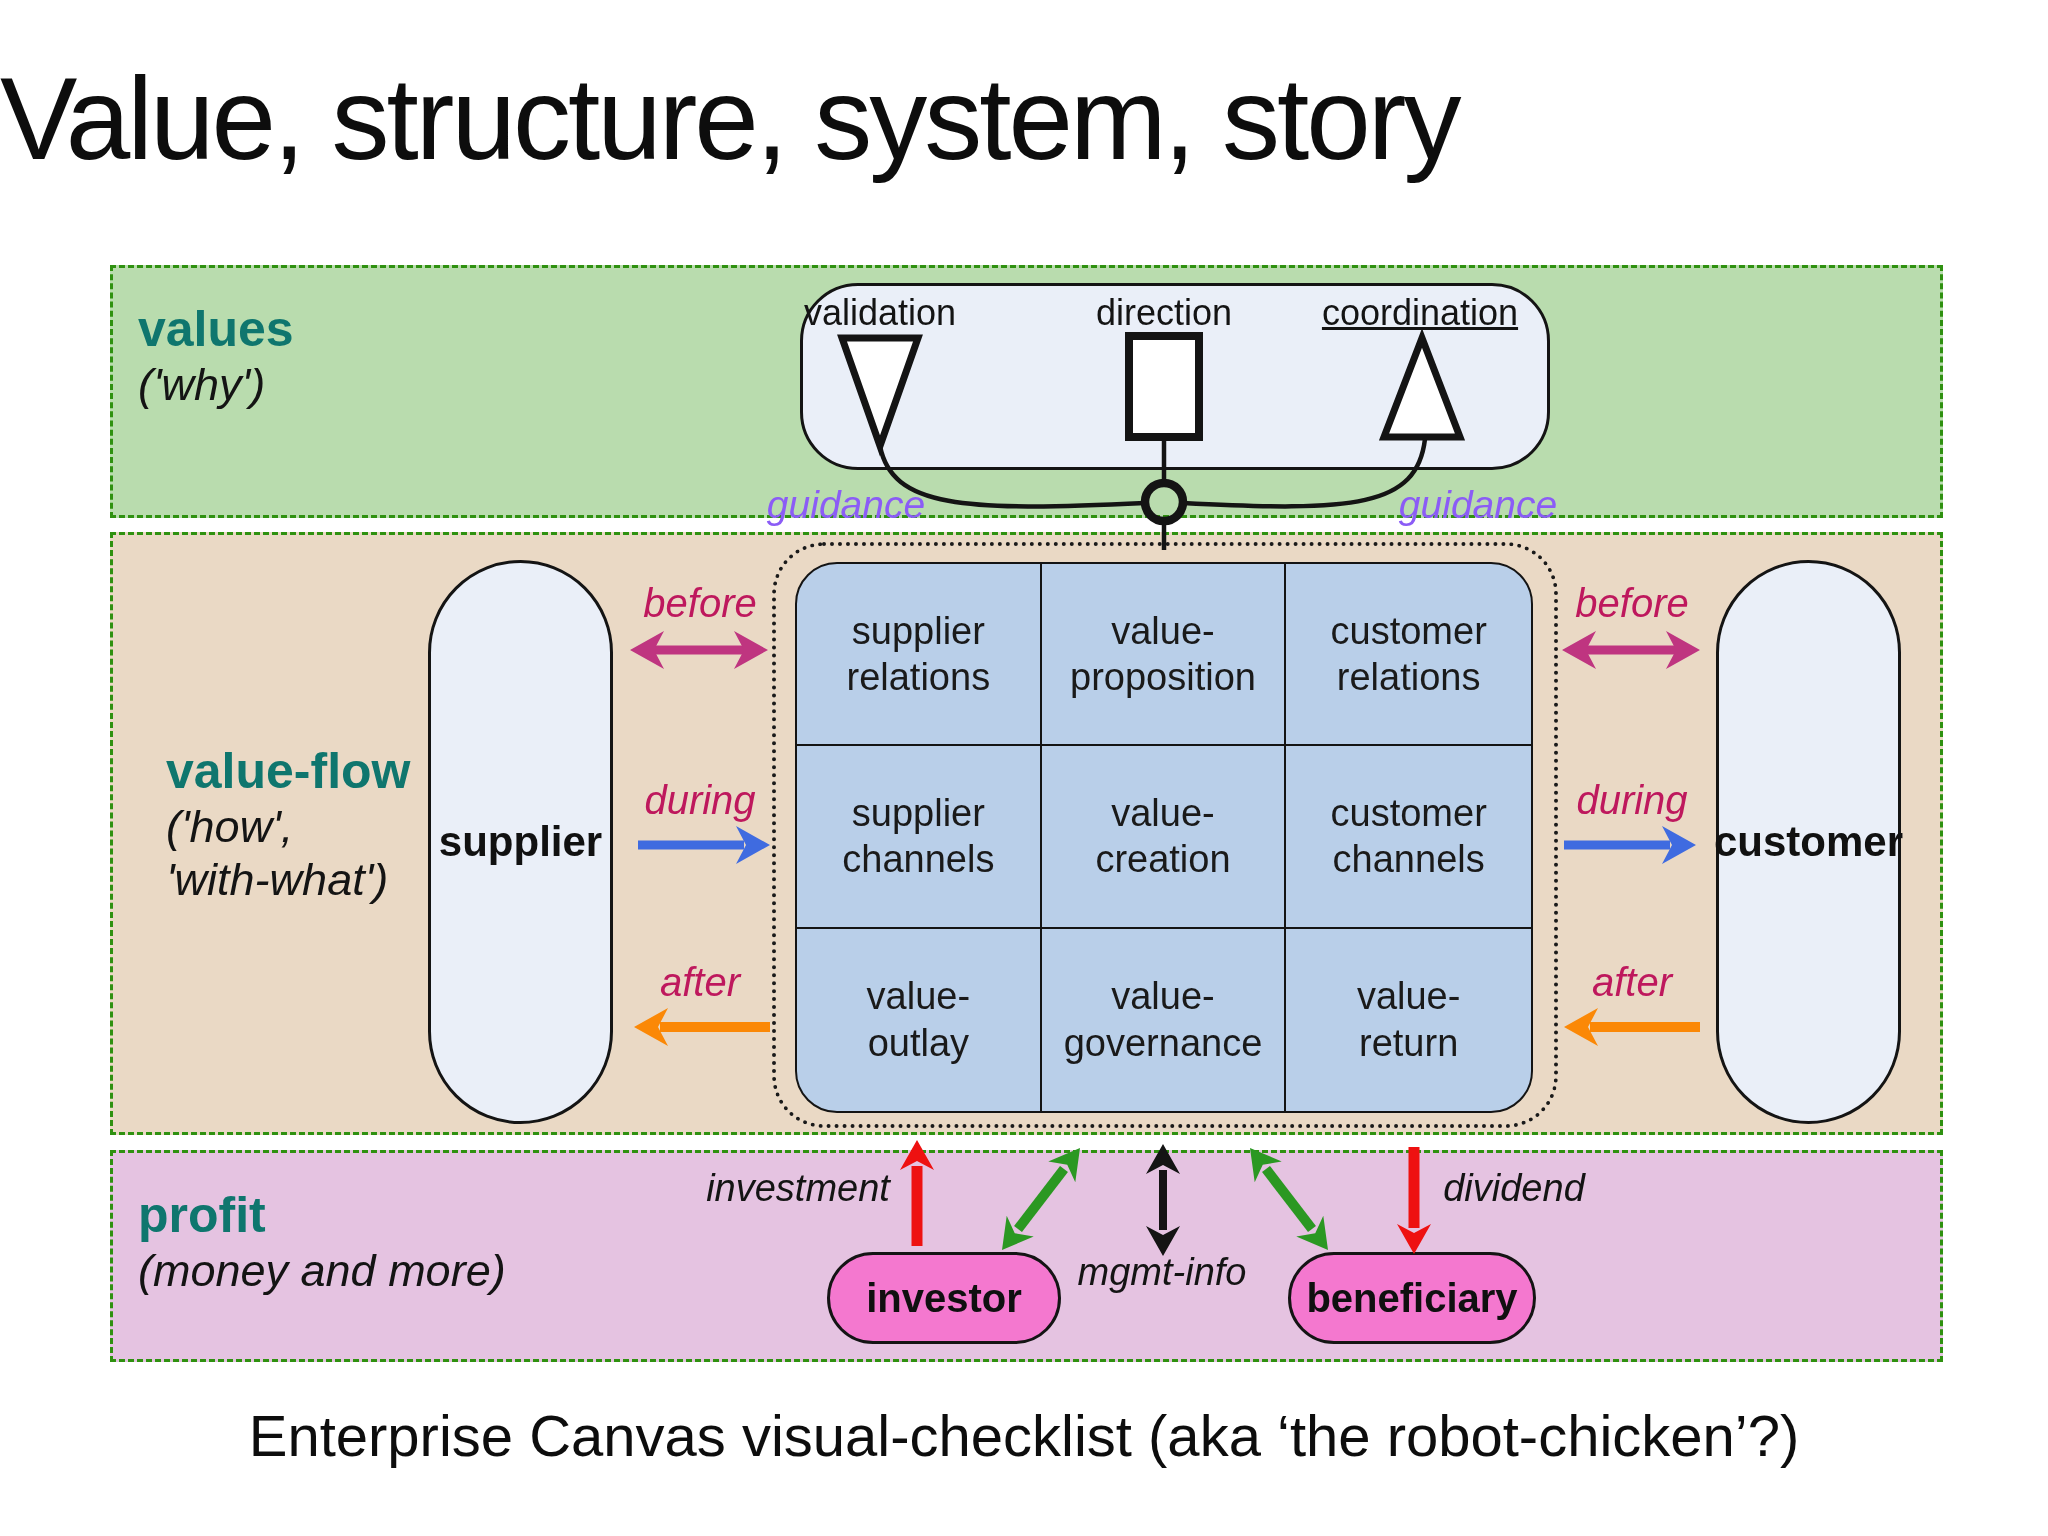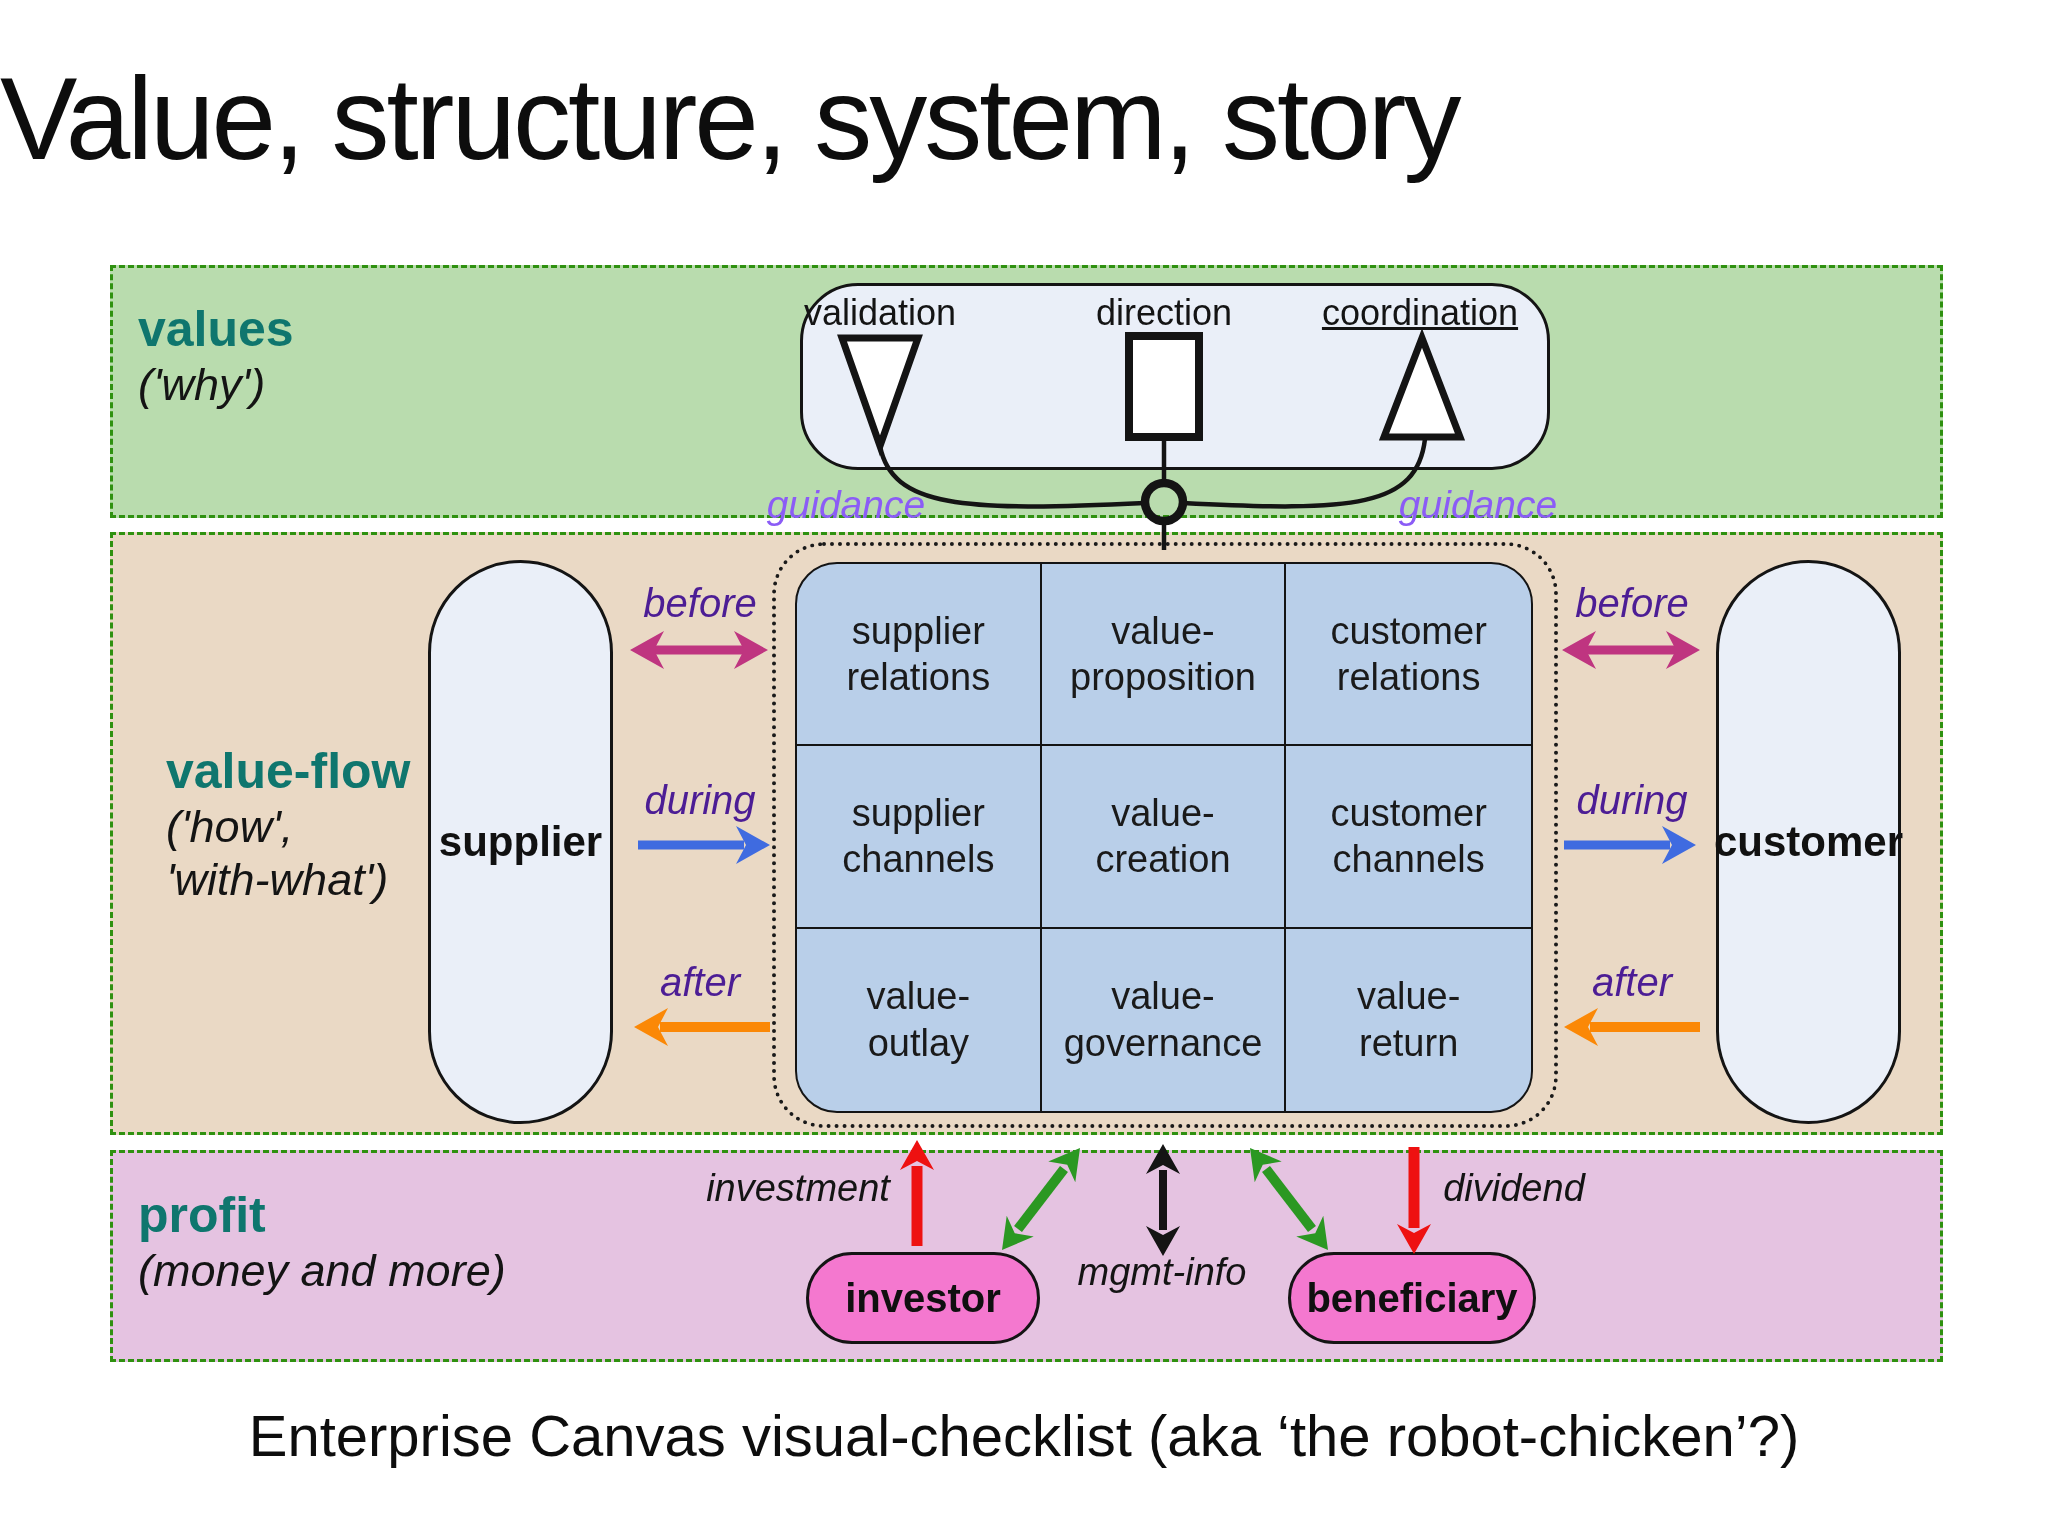--- a/index.html
+++ b/index.html
@@ -44,27 +44,27 @@
         display:grid;grid-template-columns:repeat(3,1fr);grid-template-rows:repeat(3,1fr);
         background:#b9cfe9;border:2.5px solid #141414;border-radius:42px;overflow:hidden;
         box-sizing:border-box;z-index:2;}
   .cell{display:flex;align-items:center;justify-content:center;text-align:center;
         font-size:38px;line-height:1.22;color:#1a1a1a;white-space:pre-line;
         border-right:2.5px solid #141414;border-bottom:2.5px solid #141414;}
   .cell:nth-child(3n){border-right:none;}
   .cell:nth-child(n+7){border-bottom:none;}
 
   .flowlab{position:absolute;transform:translate(-50%,-50%);font-size:40px;
-           font-style:italic;color:#4c1d95;z-index:6;white-space:nowrap;}
+           font-style:italic;color:#be185d;z-index:6;white-space:nowrap;}
 
   .ppill{position:absolute;top:1252px;height:92px;background:#f478cf;
          border:3px solid #141414;border-radius:46px;box-sizing:border-box;
          display:flex;align-items:center;justify-content:center;z-index:2;}
   .ppill span{font-size:40px;font-weight:bold;color:#101010;}
-  #pill-investor{left:806px;width:234px;}
+  #pill-investor{left:827px;width:234px;}
   #pill-beneficiary{left:1288px;width:248px;}
 
   .botlab{position:absolute;transform:translate(-50%,-50%);font-size:38px;
           font-style:italic;color:#141414;z-index:6;white-space:nowrap;}
 
   .caption{position:absolute;left:0;top:1402px;width:100%;text-align:center;
            font-size:58px;color:#0d0d0d;z-index:6;}
 
   #overlay{position:absolute;left:0;top:0;z-index:5;pointer-events:none;}
 </style>

